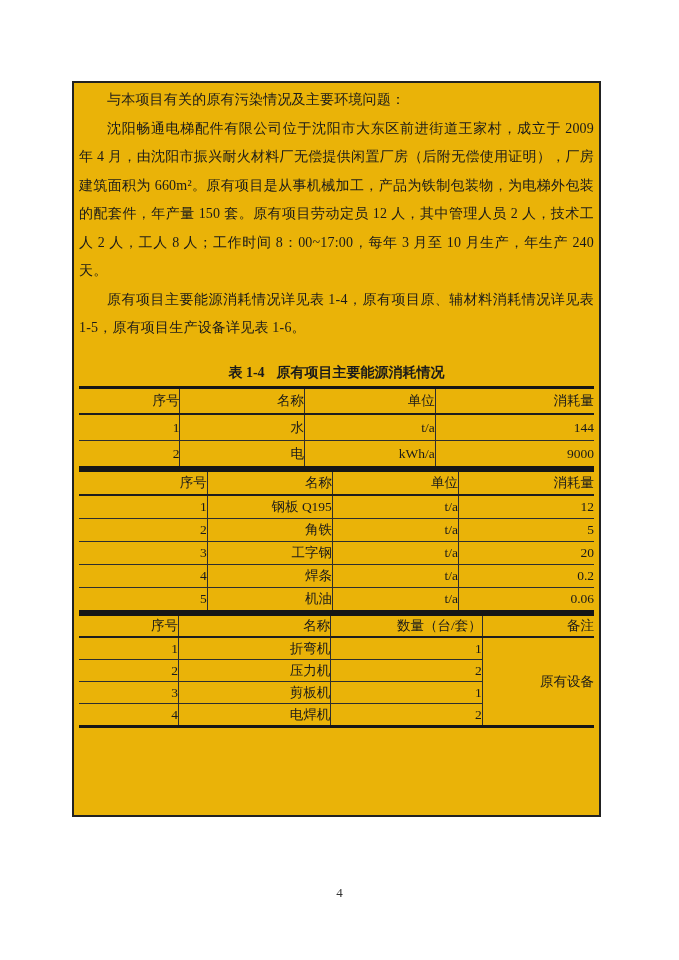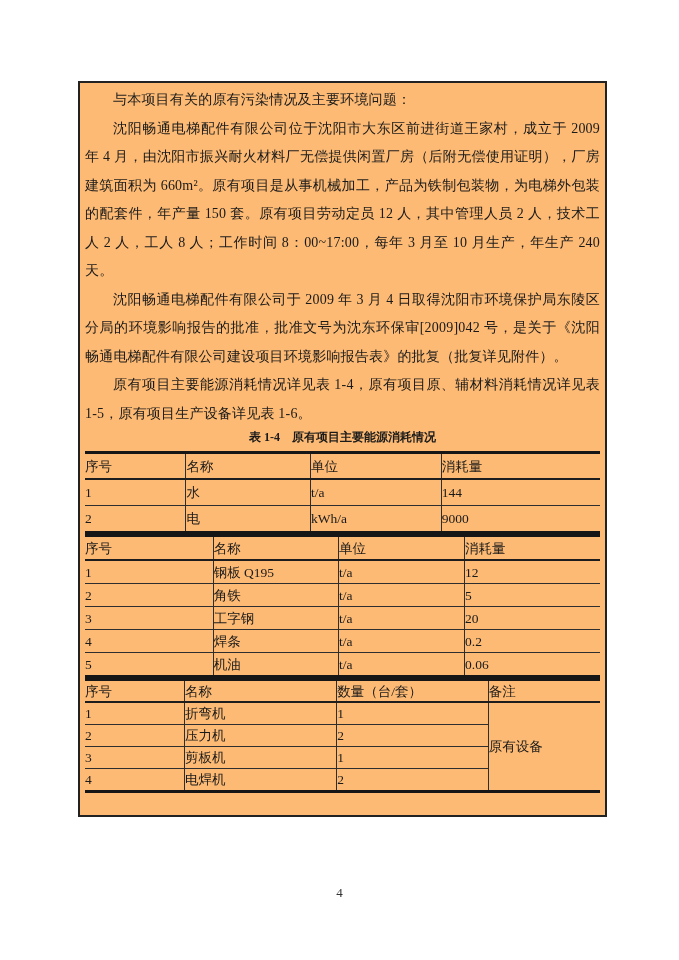--- a/index.html
+++ b/index.html
@@ -10,59 +10,59 @@
   body {
     width: 679px;
     height: 960px;
     position: relative;
     font-family: "Liberation Serif", "DejaVu Serif", serif;
     color: #1a1a1a;
     overflow: hidden;
   }
   .doc-box {
     position: absolute;
-    left: 78px;
+    left: 72px;
     top: 81px;
     width: 529px;
     height: 736px;
     border: 2px solid #222222;
     box-sizing: border-box;
     padding: 3px 5px 0 5px;
     overflow: hidden;
-    background: #fdba74;
+    background: #eab308;
   }
   .para {
     margin: 0;
     font-size: 14px;
     line-height: 28.5px;
     text-align: justify;
     text-indent: 2em;
     letter-spacing: 0.2px;
   }
   .table-title {
-    font-size: 12px;
+    font-size: 14px;
     font-weight: bold;
     text-align: center;
     line-height: 19px;
-    margin: 0 0 4px 0;
+    margin: 20px 0 4px 0;
   }
   .table-title .tlabel { margin-right: 12px; }
   .table-title.wide-gap .tlabel { margin-right: 26px; }
   table.data-table {
     width: 100%;
     border-collapse: collapse;
     table-layout: fixed;
     border-top: 3px solid #161616;
     border-bottom: 3px solid #161616;
     font-size: 13.5px;
   }
   table.data-table th,
   table.data-table td {
     font-weight: normal;
-    text-align: left;
+    text-align: right;
     vertical-align: middle;
     padding: 0;
     line-height: 17px;
   }
   table.data-table th {
     border-bottom: 2px solid #1d1d1d;
   }
   table.data-table td {
     border-bottom: 1px solid #2e2e2e;
   }
@@ -88,21 +88,20 @@
     color: #333333;
   }
 </style>
 </head>
 <body>
 
 <div class="doc-box">
 
   <p class="para">与本项目有关的原有污染情况及主要环境问题：</p>
   <p class="para">沈阳畅通电梯配件有限公司位于沈阳市大东区前进街道王家村，成立于 2009 年 4 月，由沈阳市振兴耐火材料厂无偿提供闲置厂房（后附无偿使用证明），厂房建筑面积为 660m²。原有项目是从事机械加工，产品为铁制包装物，为电梯外包装的配套件，年产量 150 套。原有项目劳动定员 12 人，其中管理人员 2 人，技术工人 2 人，工人 8 人；工作时间 8：00~17:00，每年 3 月至 10 月生产，年生产 240 天。</p>
-  <p class="para">沈阳畅通电梯配件有限公司于 2009 年 3 月 4 日取得沈阳市环境保护局东陵区分局的环境影响报告的批准，批准文号为沈东环保审[2009]042 号，是关于《沈阳畅通电梯配件有限公司建设项目环境影响报告表》的批复（批复详见附件）。</p>
   <p class="para">原有项目主要能源消耗情况详见表 1-4，原有项目原、辅材料消耗情况详见表 1-5，原有项目生产设备详见表 1-6。</p>
 
   <div class="table-title">
     <span class="tlabel">表 1-4</span><span>原有项目主要能源消耗情况</span>
   </div>
   <table class="data-table t14">
     <colgroup>
       <col style="width:19.6%">
         <col style="width:24.2%">
         <col style="width:25.4%">

